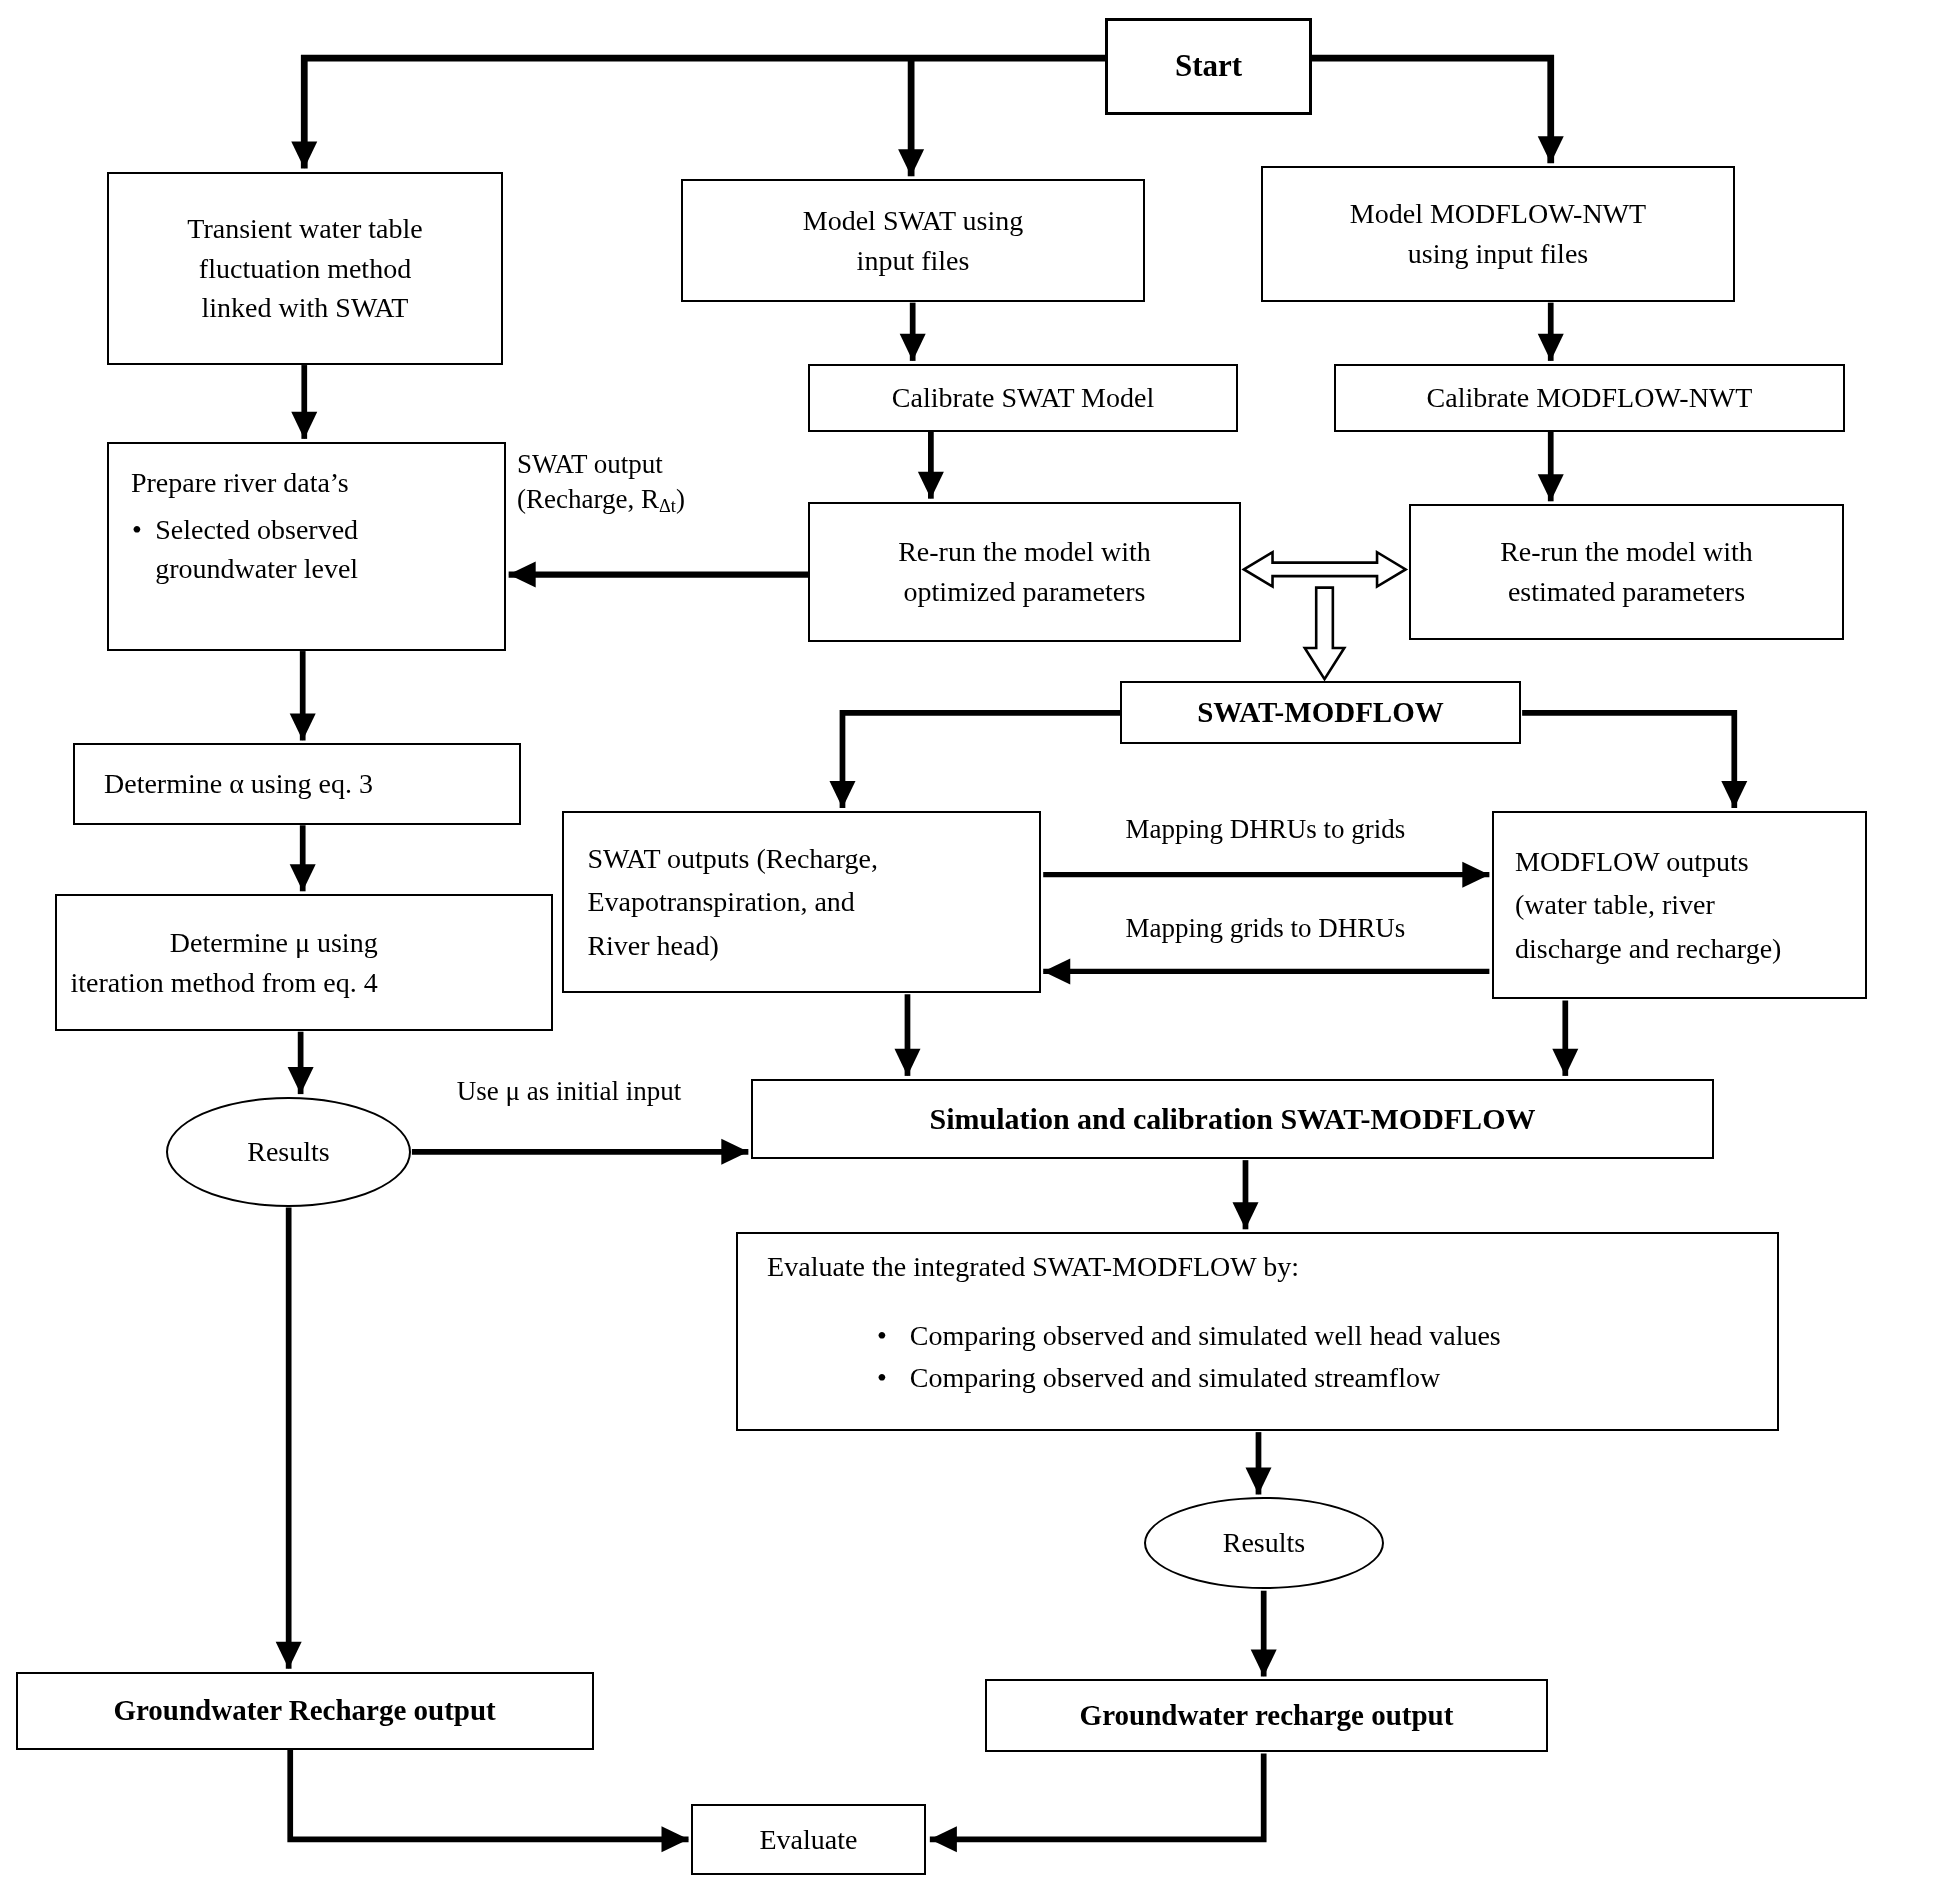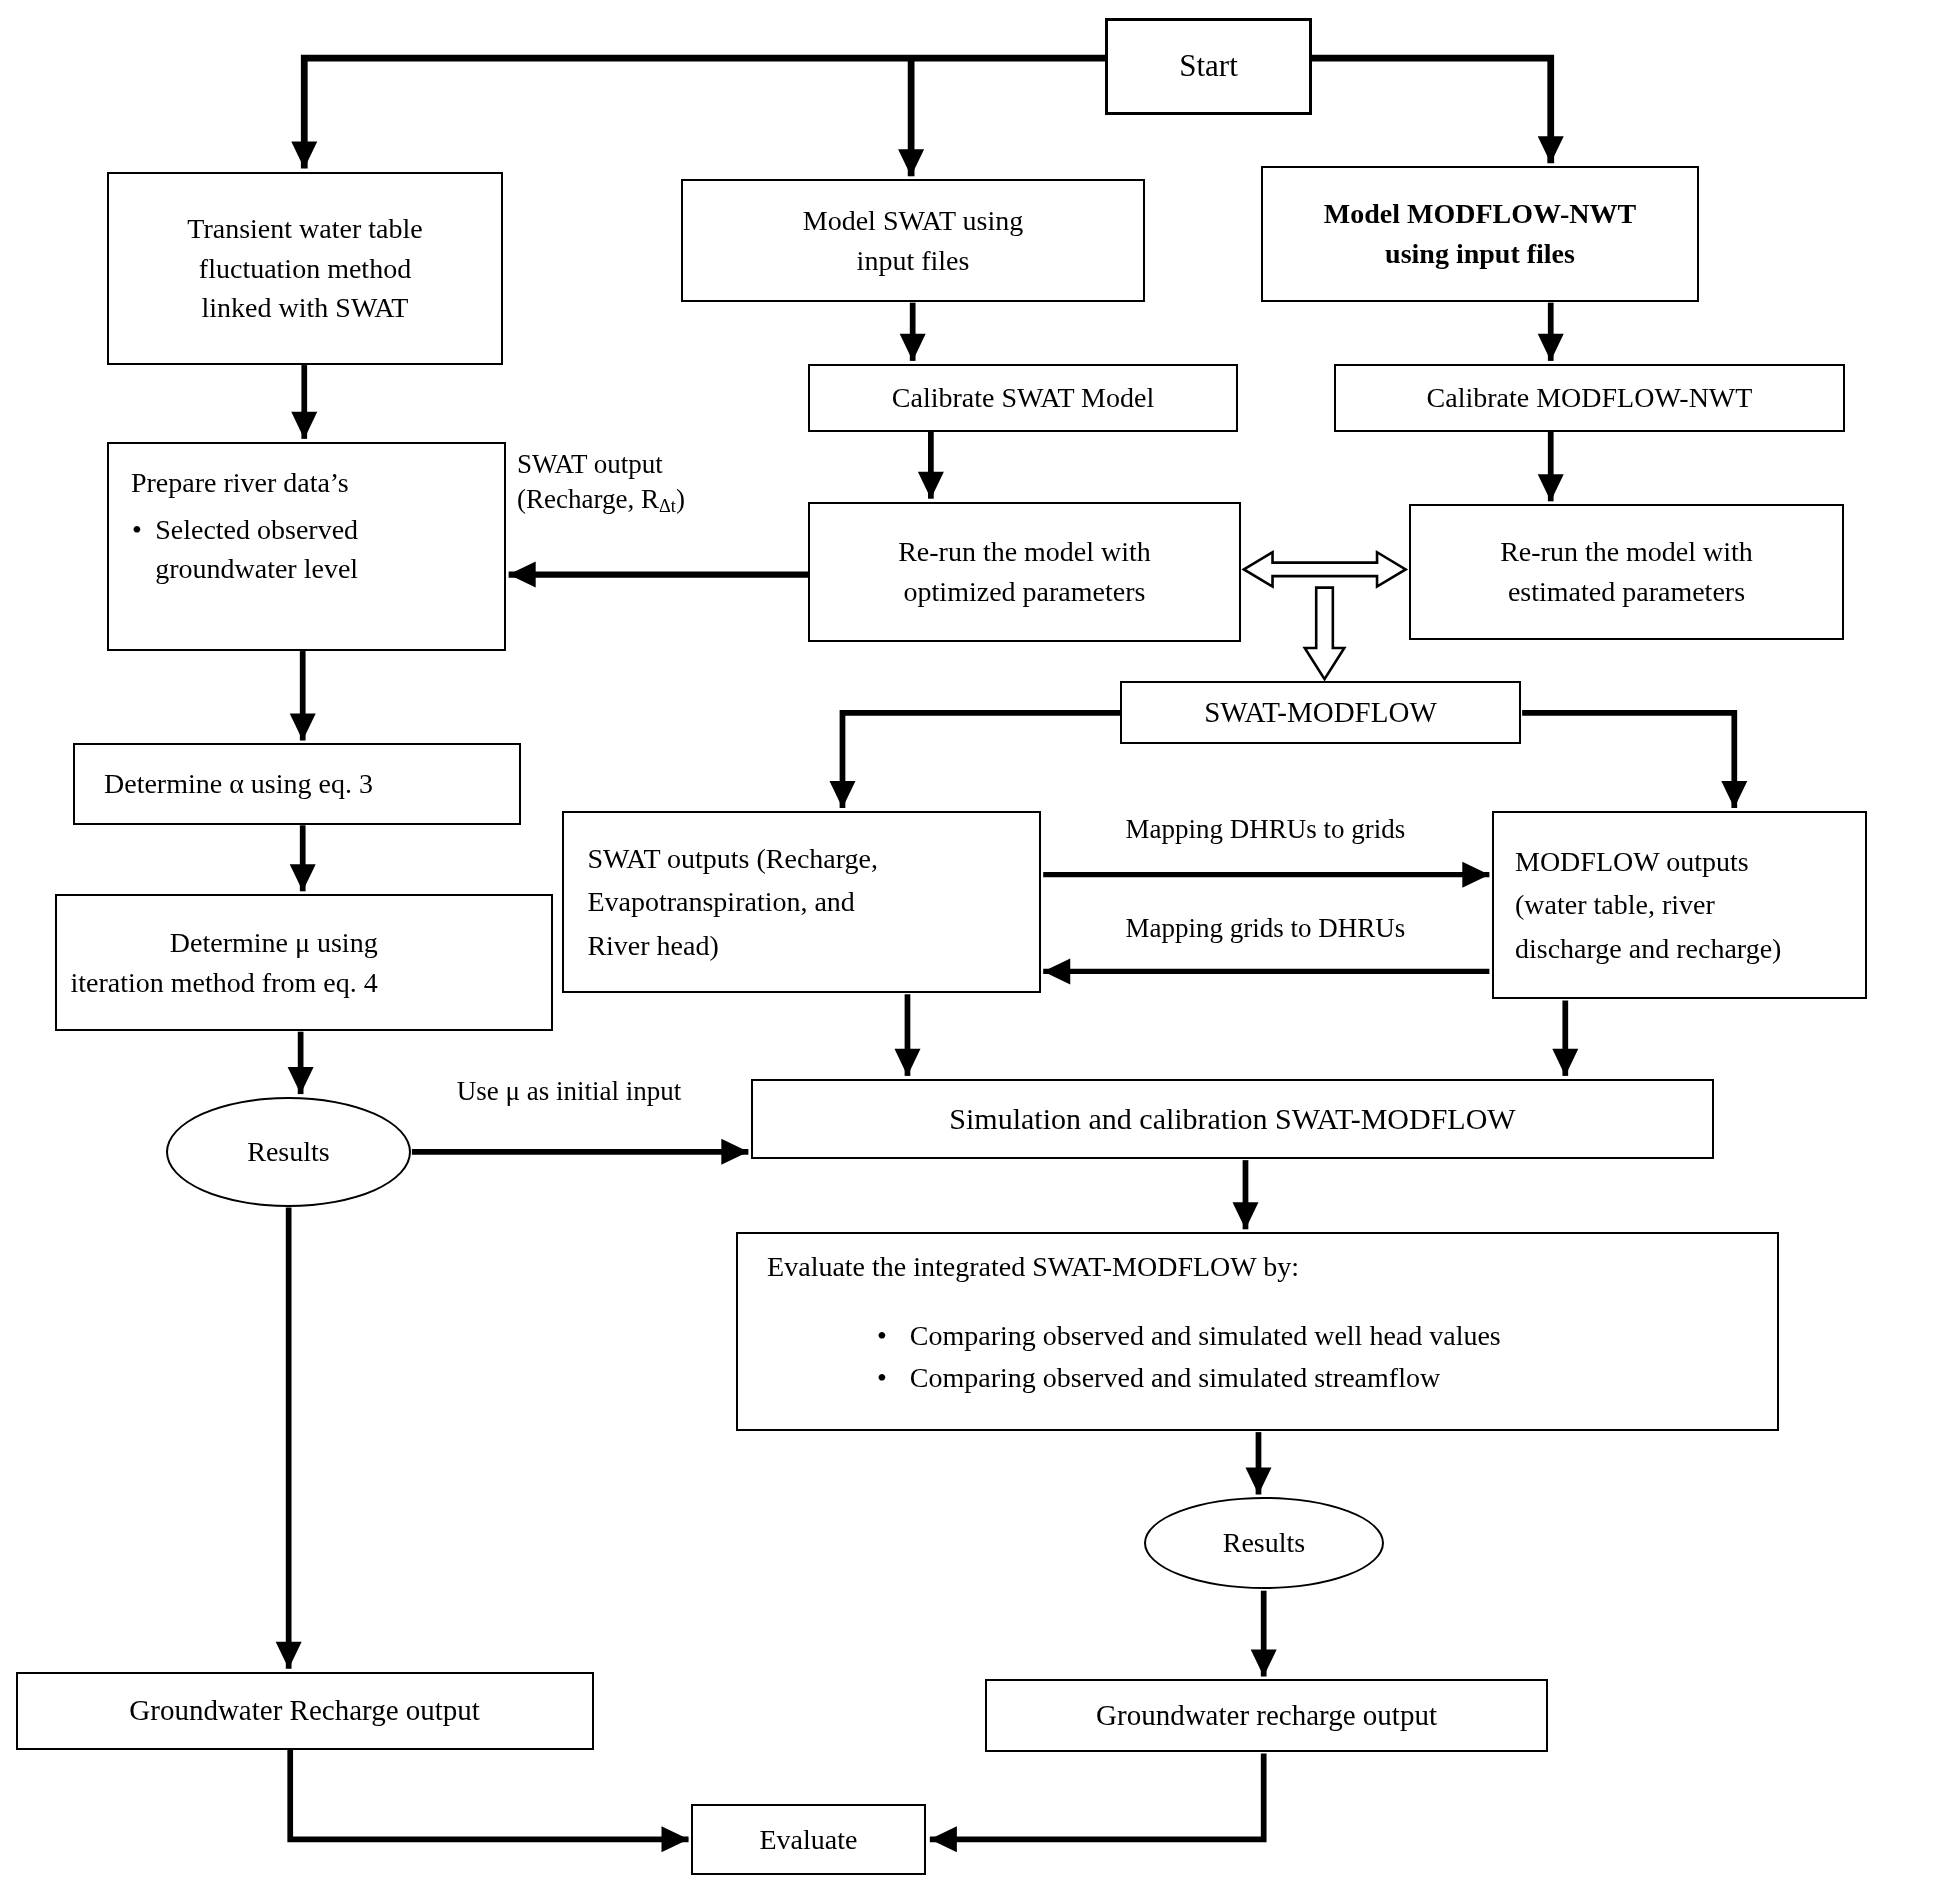--- a/index.html
+++ b/index.html
@@ -6,21 +6,21 @@
   .stage{
     position:relative;width:1946px;height:1897px;background:#ffffff;
     font-family:"Liberation Serif","DejaVu Serif",serif;color:#000;
   }
   .edges{position:absolute;left:0;top:0;width:1946px;height:1897px;}
   .node{
     position:absolute;box-sizing:border-box;background:#ffffff;
     border:2.6px solid #000;display:flex;align-items:center;justify-content:center;
     text-align:center;font-size:28px;line-height:1.42;padding:5.2px 13.5px;
   }
-  .bold{font-weight:normal;}
+  .bold{font-weight:bold;}
   .ellipse{border-radius:50%;}
   .align-left{justify-content:flex-start;text-align:left;}
   .col{flex-direction:column;align-items:flex-start;justify-content:flex-start;}
   .line{display:block;}
   .label{position:absolute;font-size:27px;line-height:1.3;}
   .center{text-align:center;}
   .sub{font-size:0.68em;vertical-align:-0.22em;}
   .bullet-row{display:flex;align-items:flex-start;font-family:Liberation Serif, serif;}
   .bullet-glyph::before{content:"\2022";}
   .bullet-glyph{margin-right:13.5px;}
@@ -84,21 +84,21 @@
     </div>
   </div>
 
   <div class="node" style="left:681px;top:179px;width:464px;height:123px;">
     <div>
       <span class="line">Model SWAT using</span>
       <span class="line">input files</span>
     </div>
   </div>
 
-  <div class="node" style="left:1261px;top:166px;width:438px;height:136px;font-weight:bold;">
+  <div class="node" style="left:1261px;top:166px;width:474px;height:136px;">
     <div>
       <span class="line">Model MODFLOW-NWT</span>
       <span class="line">using input files</span>
     </div>
   </div>
 
   <div class="node" style="left:808px;top:364px;width:430px;height:68px;">
     <span>Calibrate SWAT Model</span>
   </div>
 

